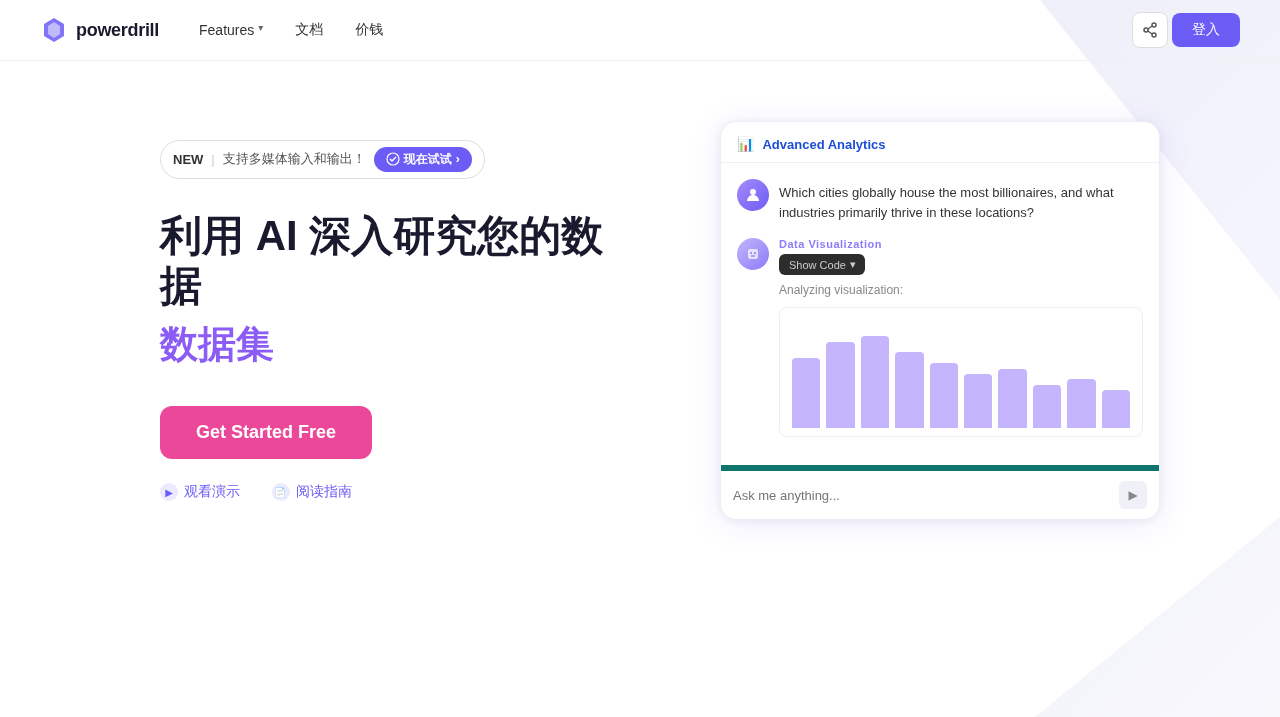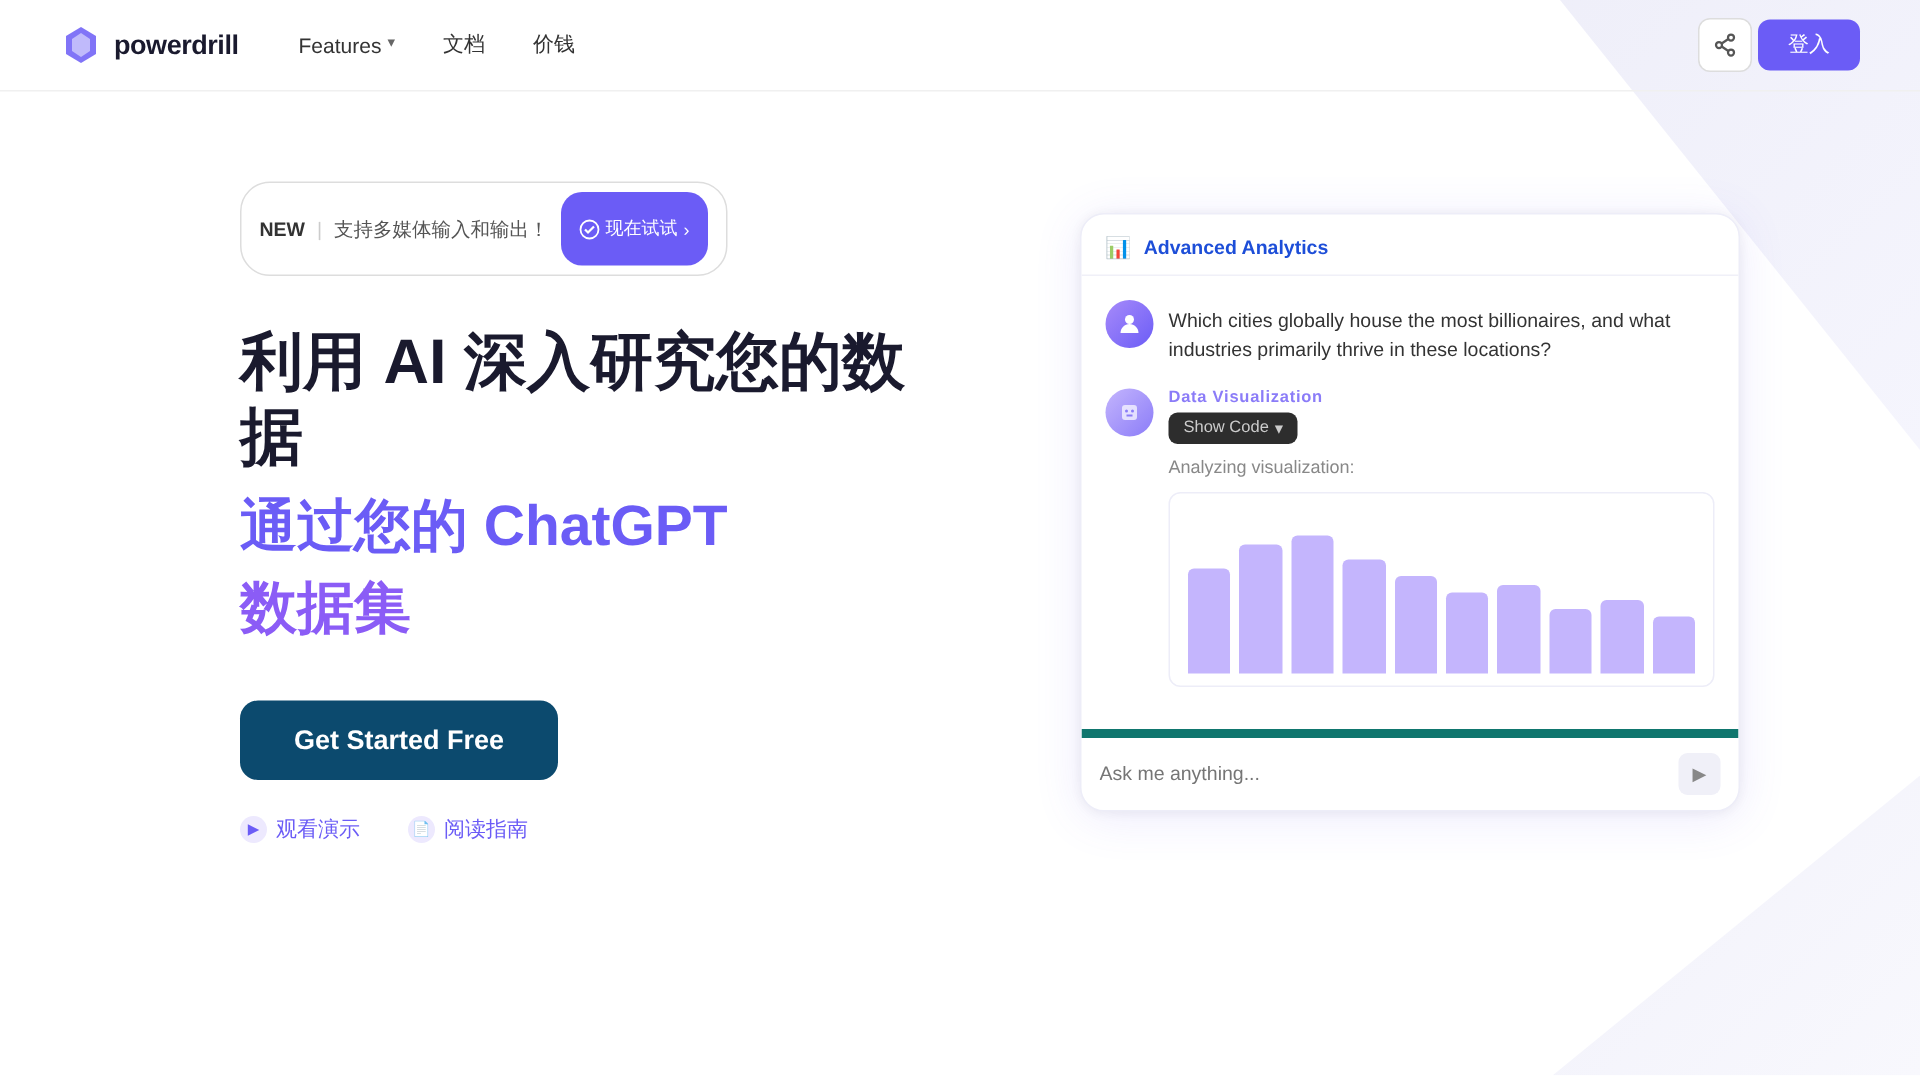--- a/index.html
+++ b/index.html
@@ -141,26 +141,27 @@
       color: #ccc;
     }
     .new-text {
       color: #555;
     }
     .new-try-btn {
       background: #6b5cf6;
       color: white;
       border: none;
       border-radius: 14px;
-      padding: 16px 12px;
+      padding: 4px 12px;
       font-size: 12px;
       cursor: pointer;
       display: flex;
       align-items: center;
       gap: 4px;
+      font-weight: bold;
     }
 
     .hero-title {
       font-size: 42px;
       font-weight: 800;
       color: #1a1a2e;
       line-height: 1.2;
       margin-bottom: 8px;
     }
     .hero-subtitle {
@@ -177,21 +178,21 @@
       margin-bottom: 4px;
     }
     .hero-subtitle-line3 {
       font-size: 38px;
       font-weight: 700;
       color: #8b5cf6;
       margin-bottom: 36px;
     }
 
     .get-started-btn {
-      background: #0c4a6e;
+      background: #ec4899;
       color: white;
       border: none;
       border-radius: 12px;
       padding: 16px 36px;
       font-size: 18px;
       font-weight: 600;
       cursor: pointer;
       display: inline-block;
       margin-bottom: 24px;
     }
@@ -430,23 +431,20 @@
         <svg width="14" height="14" viewBox="0 0 14 14" fill="none">
           <circle cx="7" cy="7" r="6" stroke="white" stroke-width="1.2"></circle>
           <polyline points="4,7 6,9 10,5" stroke="white" stroke-width="1.5" fill="none"></polyline>
         </svg>
         <span>现在试试</span>
         <span>›</span>
       </button>
     </div>
 
     <div class="hero-title">利用 AI 深入研究您的数据</div>
-    <div class="hero-subtitle-line2">
-      通过您的 <span>ChatGPT</span>
-    </div>
     <div class="hero-subtitle-line3" style="margin-bottom:36px;">数据集</div>
 
     <button class="get-started-btn">Get Started Free</button>
 
     <div class="secondary-links">
       <span class="sec-link">
         <span class="sec-link-icon">▶</span>
         <span>观看演示</span>
       </span>
       <span class="sec-link">

